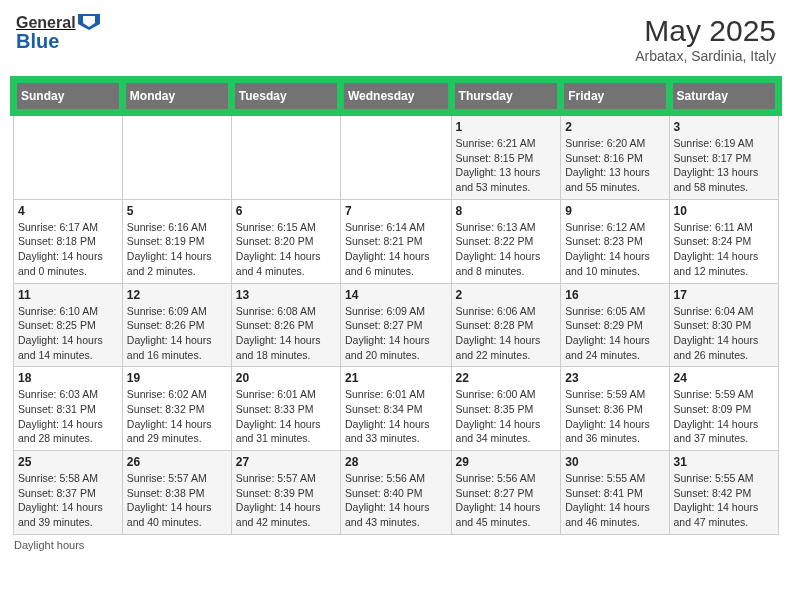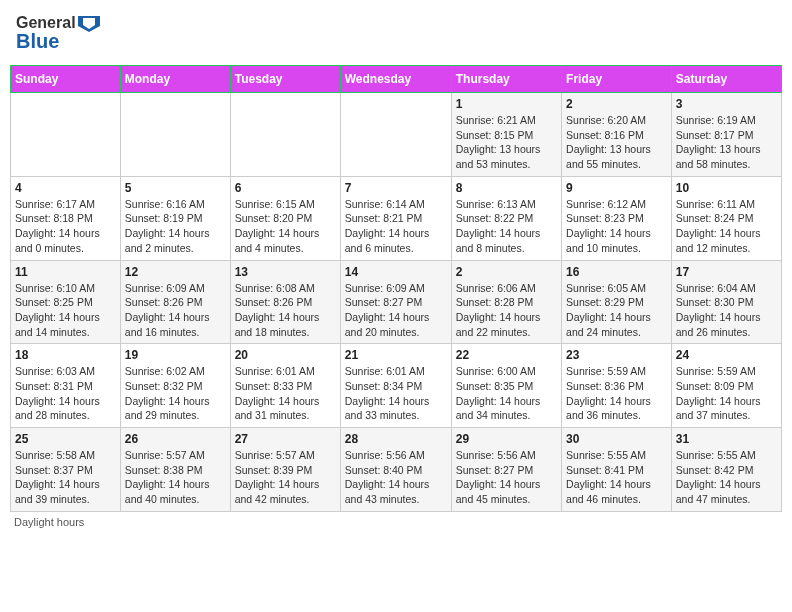--- a/index.html
+++ b/index.html
@@ -32,27 +32,27 @@
     .calendar-subtitle {
       font-size: 14px;
       color: #555;
     }
     table {
       width: 100%;
       border-collapse: collapse;
       font-size: 11px;
     }
     thead tr th {
-      background-color: #d946ef;
+      background-color: #737373;
       color: #fff;
       padding: 6px 4px;
       text-align: left;
       font-size: 12px;
       font-weight: bold;
-      border: 1px solid #22c55e;
+      border: 7px solid #22c55e;
     }
     tbody tr td {
       border: 1px solid #ccc;
       vertical-align: top;
       padding: 4px;
       width: 113px;
       min-height: 80px;
       background: #fff;
     }
     tbody tr:nth-child(odd) td {
@@ -81,29 +81,33 @@
       color: #555;
       padding-left: 4px;
     }
   </style>
 </head>
 <body>
 
 <div class="header-area">
   <div class="logo">
     <div style="display:flex; flex-direction:column; align-items:flex-start;">
-      <div style="display:flex; align-items:flex-end;">
+      <div style="display:flex; align-items:flex-start;text-decoration:underline;">
         <span style="font-size:16px; font-weight:bold; color:#333;">General</span>
         <svg width="22" height="16" viewBox="0 0 22 16" style="margin-left:2px;">
           <polygon points="0,0 22,0 22,10 11,16 0,10" fill="#1a5fa8"></polygon>
           <polygon points="5,2 17,2 17,9 11,13 5,9" fill="#fff"></polygon>
         </svg>
       </div>
       <span style="font-size:20px; font-weight:bold; color:#1a5fa8; margin-top:-2px;text-align:center;">Blue</span>
     </div>
+  </div>
+  <div class="title-area">
+    <div class="calendar-title">May 2025</div>
+    <div class="calendar-subtitle">Arbatax, Sardinia, Italy</div>
   </div>
 </div>
 
 <table>
   <thead>
     <tr>
       <th>Sunday</th>
       <th>Monday</th>
       <th>Tuesday</th>
       <th>Wednesday</th>

